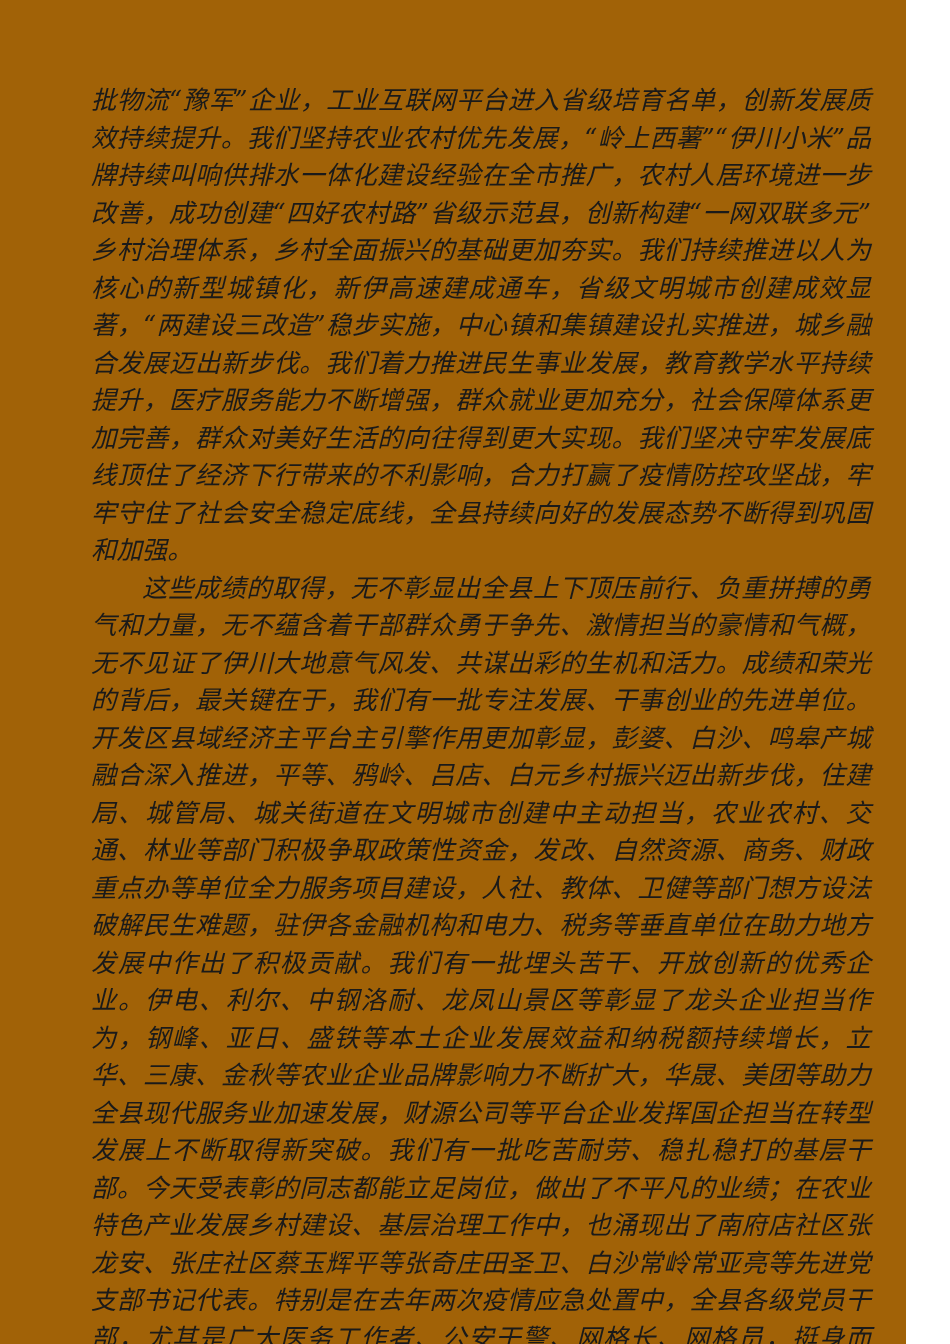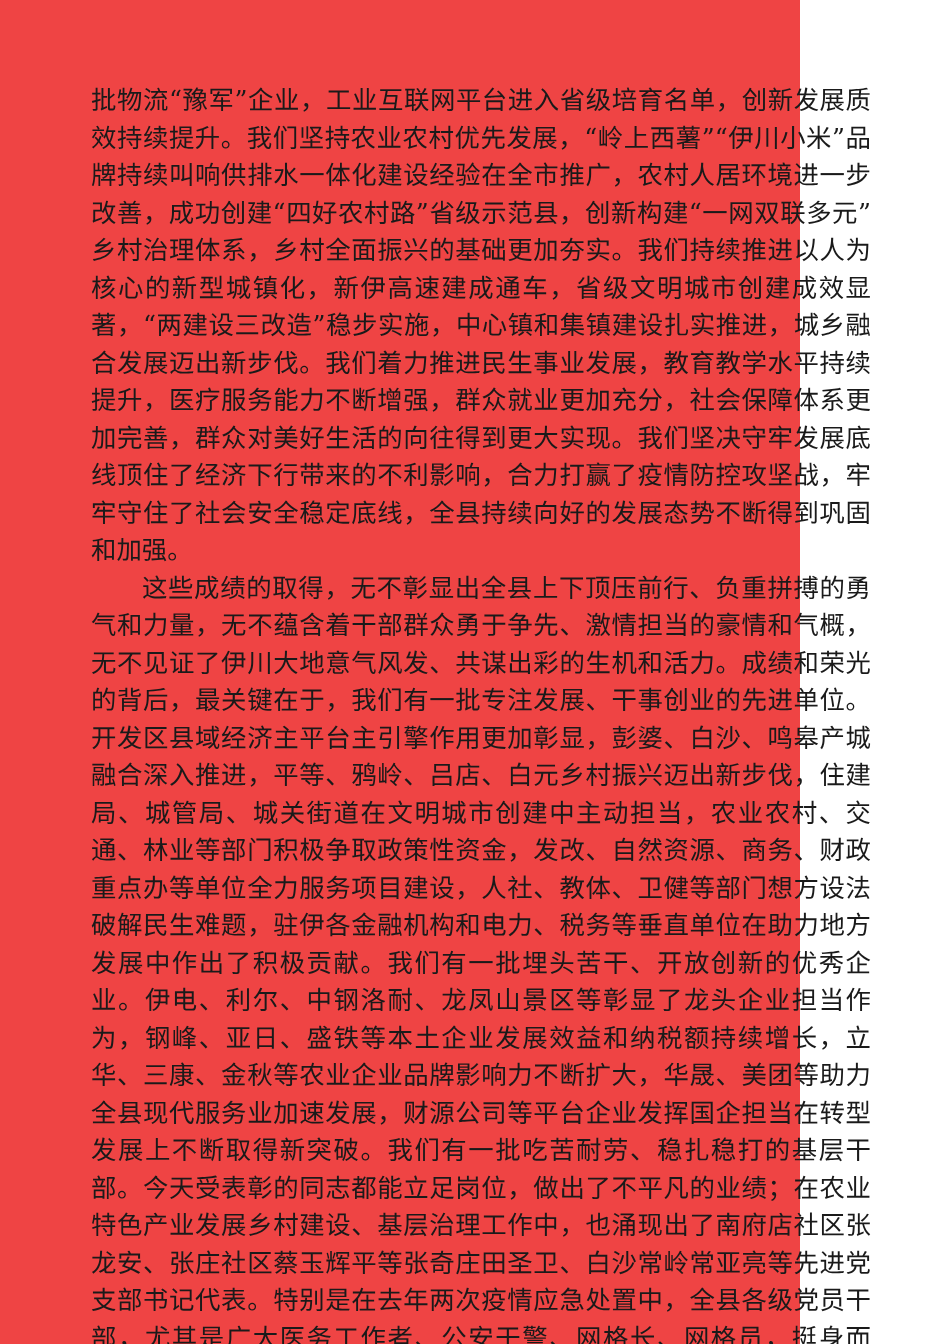--- a/index.html
+++ b/index.html
@@ -10,24 +10,25 @@
   }
   body {
     width: 950px;
     height: 1344px;
     overflow: hidden;
     font-family: "DejaVu Serif", "Liberation Serif", serif;
   }
 
   #page {
     position: relative;
-    width: 800px;
+    width: 906px;
     height: 1344px;
-    background: #ef4444;
+    background: #a16207;
     box-sizing: border-box;
+    font-style: italic;
   }
 
   #text-column {
     position: absolute;
     left: 91px;
     top: 82px;
     width: 780px;
   }
 
   .para {

